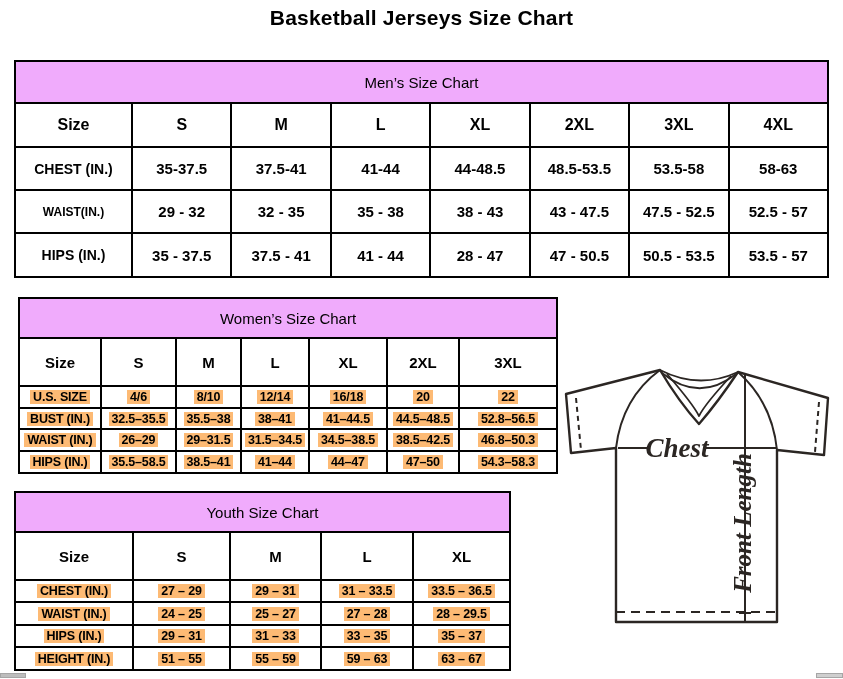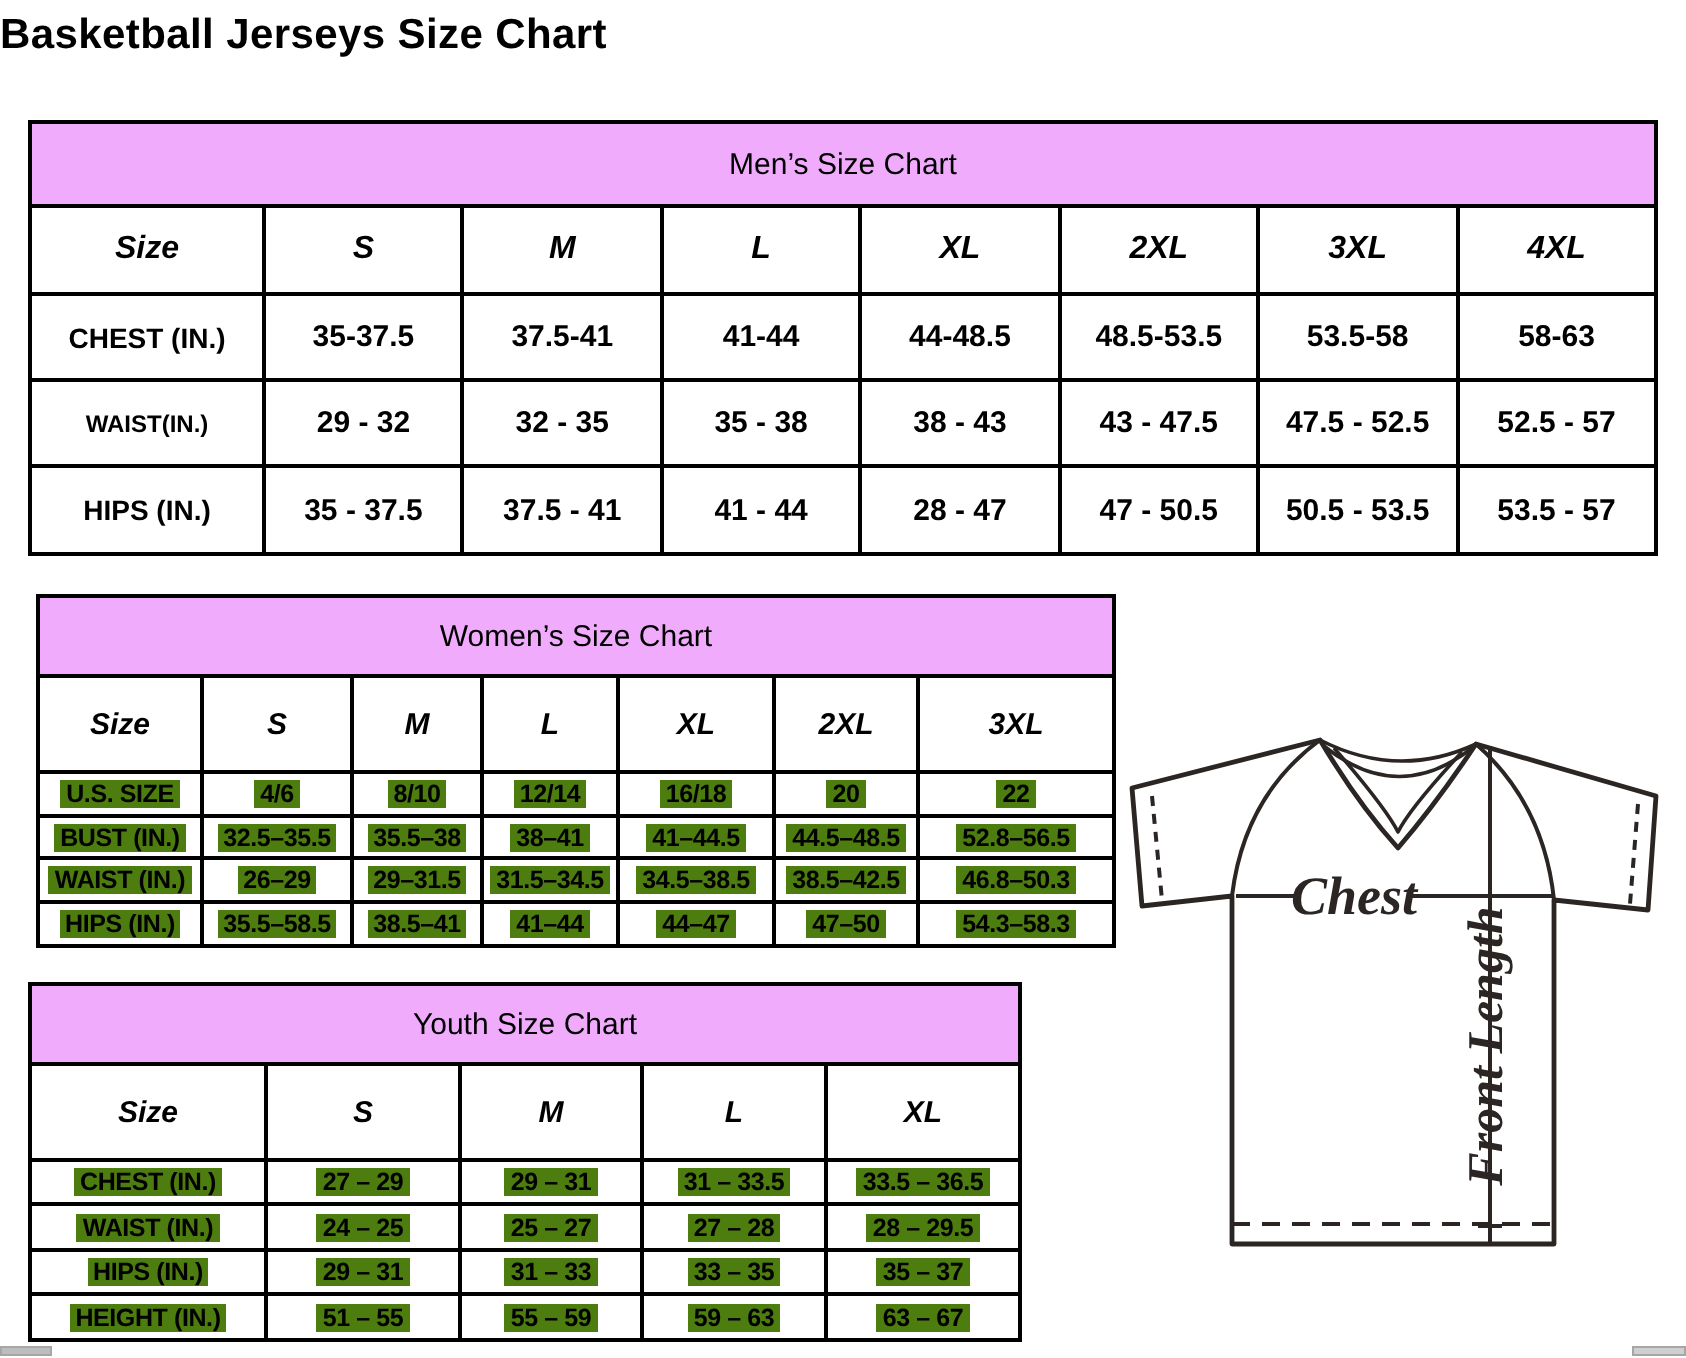--- a/index.html
+++ b/index.html
@@ -1,28 +1,28 @@
 <!DOCTYPE html>
 <html><head>
 <meta charset="utf-8">
 <style>
   html,body{margin:0;padding:0;background:#fff;}
   body{width:843px;height:679px;position:relative;overflow:hidden;
        font-family:"Liberation Sans",sans-serif;color:#000;}
   .abs{position:absolute;}
-  #page-title{left:0;top:6px;width:843px;
+  #page-title{left:0;top:6px;width:843px;text-align:center;
     font-size:21px;font-weight:bold;letter-spacing:.2px;}
   table.szt{border-collapse:collapse;table-layout:fixed;width:100%;height:100%;}
   table.szt td,table.szt th{border:2px solid #000;text-align:center;
     vertical-align:middle;padding:0;overflow:hidden;}
   .band{background:#f0abfc;font-size:15px;font-weight:normal;}
-  .sizerow th{font-size:16px;font-weight:bold;font-style:italic;}
+  .sizerow th{font-size:16px;font-weight:bold;}
   .mdata td{font-size:15px;font-weight:bold;}
   .wdata td{font-size:12.5px;font-weight:bold;letter-spacing:-.2px;}
-  .wdata .hl{background:#4d7c0f;padding:0 3px;}
+  .wdata .hl{background:#fdba74;padding:0 3px;}
   #womens-wrap table.szt td,#womens-wrap table.szt th,
   #youth-wrap table.szt td,#youth-wrap table.szt th{border-width:2px;}
   #womens-wrap .sizerow th,#youth-wrap .sizerow th{font-size:15px;}
   #mens-wrap{left:14px;top:60px;width:815px;height:216px;}
   #womens-wrap{left:18px;top:297px;width:540px;height:175px;}
   #youth-wrap{left:14px;top:491px;width:497px;height:177px;}
   #jersey-wrap{left:558px;top:360px;width:285px;height:292px;}
   .sb{position:absolute;top:673px;height:5px;background:#bdbdbd;
       border:1px solid #a6a6a6;box-sizing:border-box;}
   #sb-left{left:0;width:26px;}

